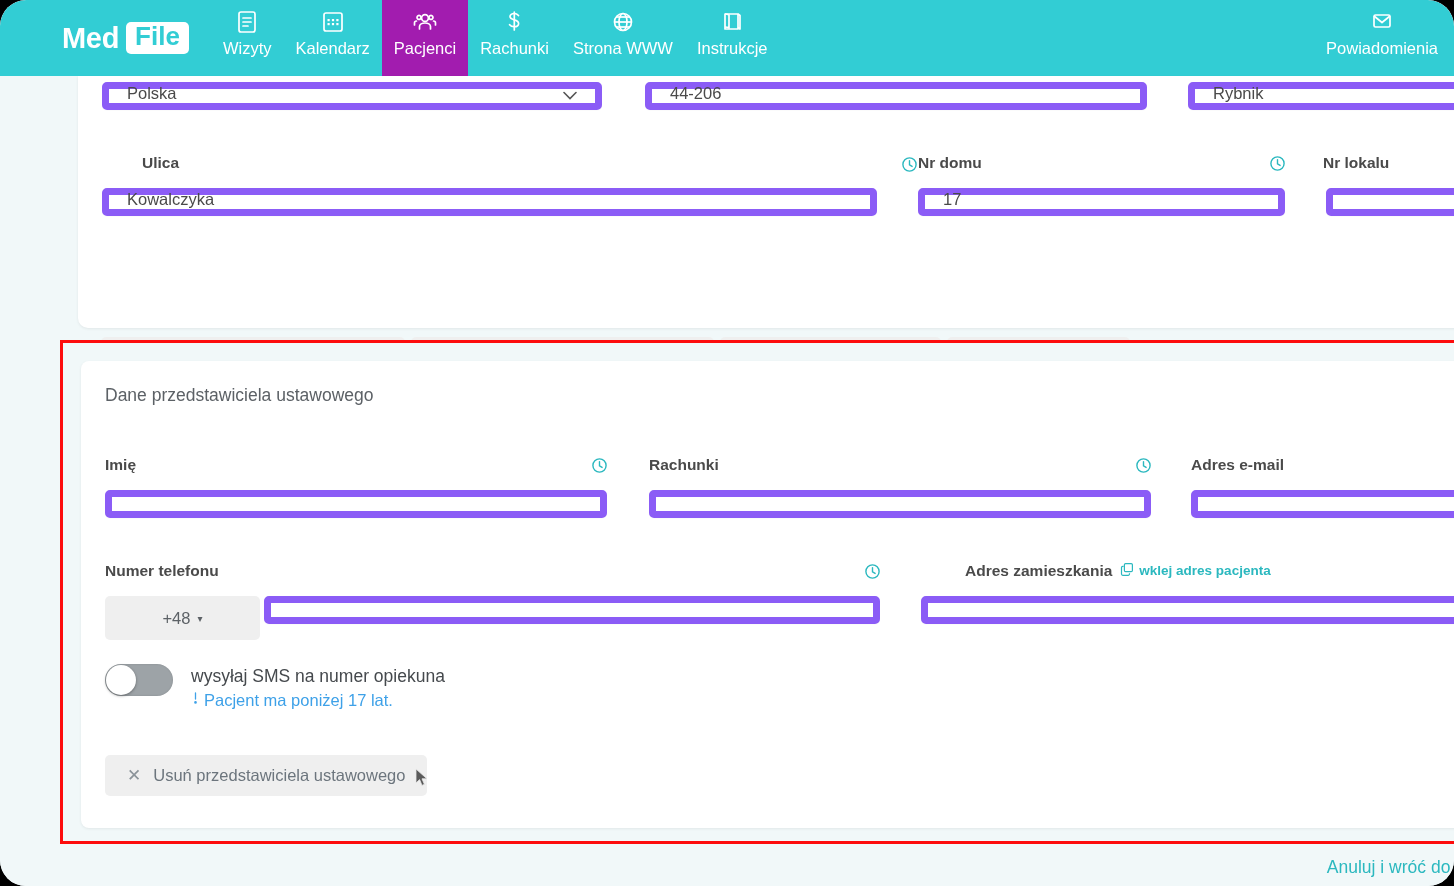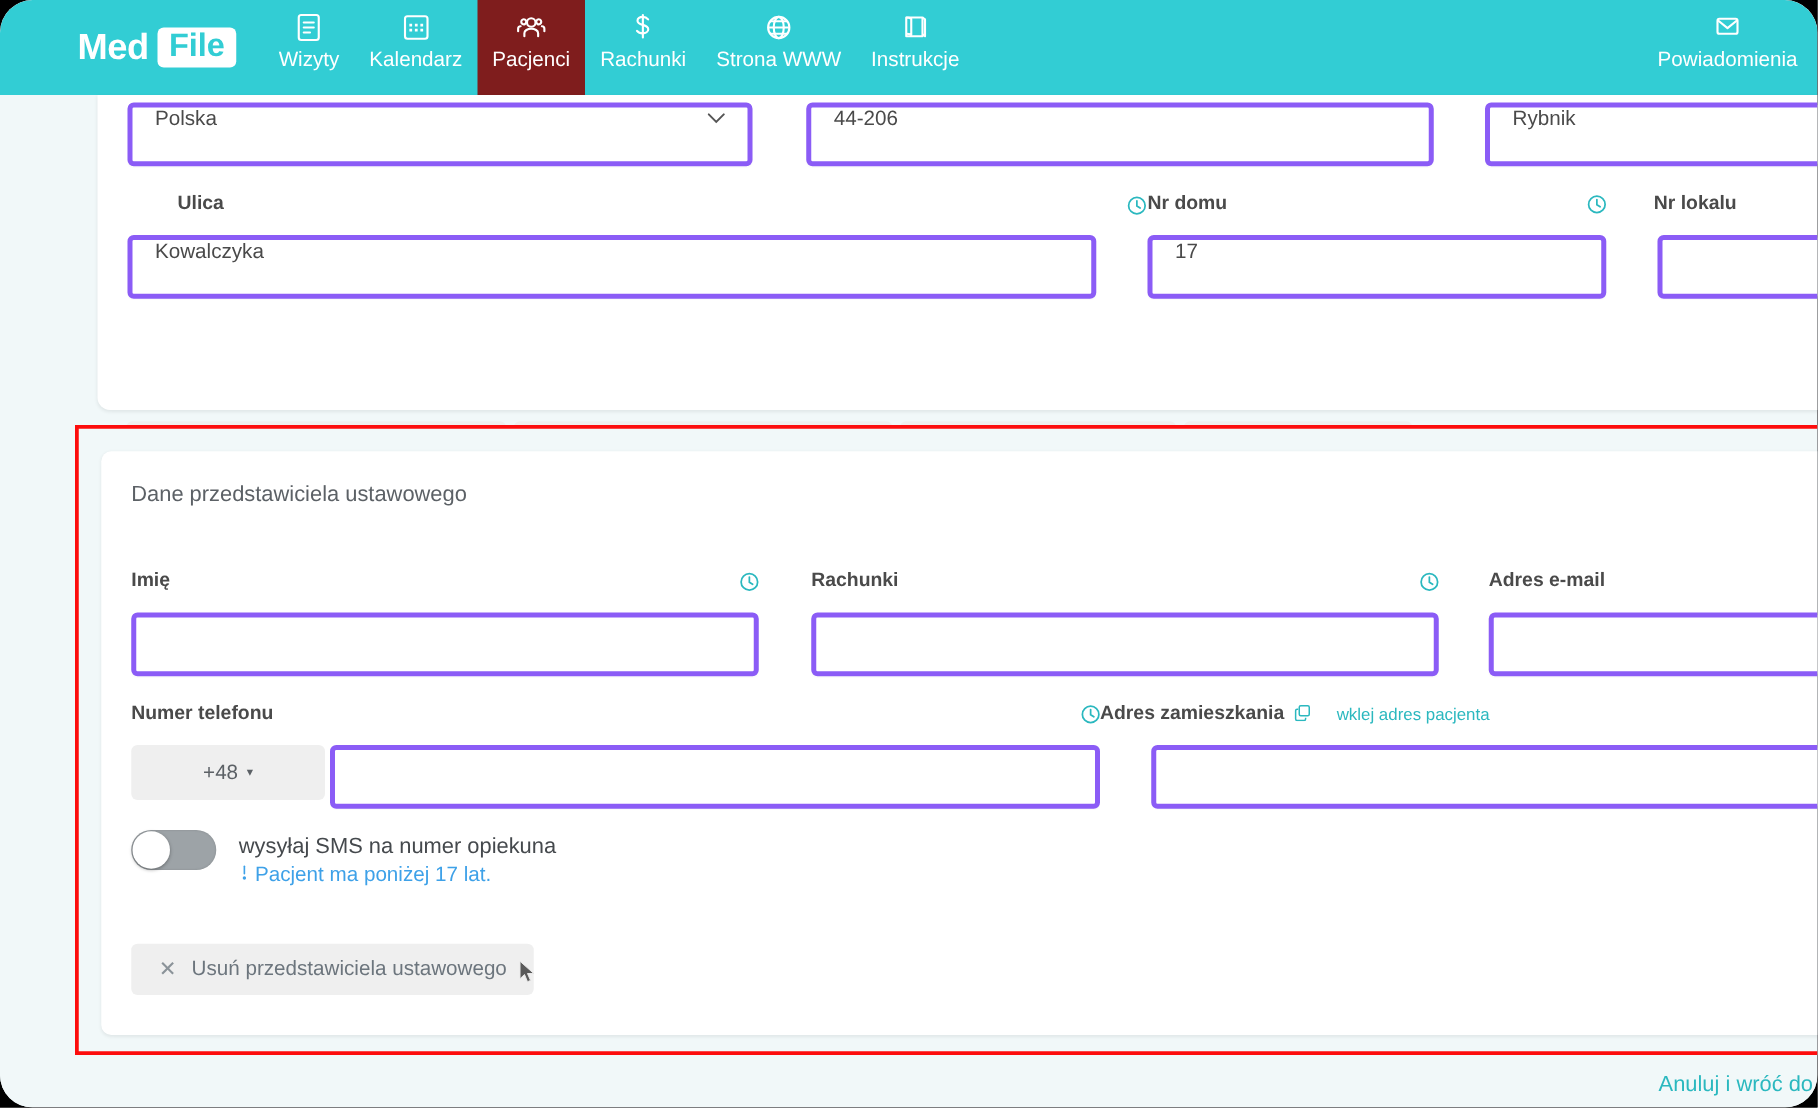--- a/index.html
+++ b/index.html
@@ -52,21 +52,21 @@
   }
   .navitem .ico {
     height: 34px; display: flex; align-items: center; justify-content: center;
   }
   .navitem .lbl {
     font-size: 16.5px;
     white-space: nowrap;
     padding-bottom: 6px;
   }
   .navitem.active-purple { background: #7b73f5; }
-  .navitem.active-dark { background: #7f1d1d; }
+  .navitem.active-dark { background: #a21caf; }
   .nav-spacer { flex: 1 1 auto; }
 
   
   #content {
     position: absolute;
     top: 76px; left: 0;
     width: 1454px; height: 810px;
     background: #f1f8f9;
   }
 
@@ -83,24 +83,24 @@
 
   .field-label {
     font-size: 15.5px;
     font-weight: bold;
     color: #4a4a4a;
     white-space: nowrap;
   }
 
   .inp {
     background: #ffffff;
-    border: 4px solid #8b5cf6;
+    border: 7px solid #8b5cf6;
     border-radius: 5px;
-    height: 51px;
-    display: flex; align-items: flex-start;
+    height: 28px;
+    display: flex; align-items: flex-end;
     padding: 0 18px;
     font-size: 16.5px;
     color: #4a4a4a;
     box-shadow: 0 1px 1px rgba(0,0,0,0.02);
   }
 
   .select-caret {
     margin-left: auto;
     color: #555; font-size: 14px;
   }
@@ -198,24 +198,24 @@
     width: 155px;
     display: flex; align-items: center; justify-content: center;
     gap: 7px;
     font-size: 16.5px;
     color: #5c6166;
     cursor: pointer;
   }
   .prefix-box .caret { font-size: 10px; }
 
   .paste-link {
-    display: inline-flex; align-items: center; gap: 20px;
+    display: inline-flex; align-items: center; gap: 5px;
     color: #2bb8bf;
     font-size: 13.5px;
-    font-weight: normal;
+    font-weight: bold;
     cursor: pointer;
   }
 
   .bottom-link {
     position: absolute;
     right: -10px; bottom: 8px;
     color: #2bb8bf;
     font-size: 17.5px;
     cursor: pointer;
     white-space: nowrap;
@@ -458,21 +458,21 @@
         <div style="position:absolute; left:24px; top:201px; width:775px; display:flex; align-items:center;">
           <span class="field-label">Numer telefonu</span>
           <span style="margin-left:auto;" class="clock-ico">
             <svg width="17" height="17" viewBox="0 0 17 17" fill="none" stroke="#2bb8bf" stroke-width="1.4">
                 <circle cx="8.5" cy="8.5" r="6.6"></circle>
                 <path d="M8.5 4.6v4.2l2.6 1.6" stroke-linecap="round"></path>
               </svg>
           </span>
         </div>
 
-        <div style="position:absolute; left:799px; top:201px; display:flex; align-items:center; gap:8px;">
+        <div style="position:absolute; left:884px; top:201px; display:flex; align-items:flex-start; gap:8px;">
           <span class="field-label">Adres zamieszkania</span>
           <span class="paste-link">
             <span>
               <svg width="14" height="14" viewBox="0 0 14 14" fill="none" stroke="#2bb8bf" stroke-width="1.2">
                 <rect x="4.4" y="1.6" width="8" height="8" rx="1.2"></rect>
                 <path d="M9.5 11.2v.9a1.2 1.2 0 01-1.2 1.2H2.7a1.2 1.2 0 01-1.2-1.2V5.6a1.2 1.2 0 011.2-1.2h.9"></path>
               </svg>
             </span>
             <span>wklej adres pacjenta</span>
           </span>

